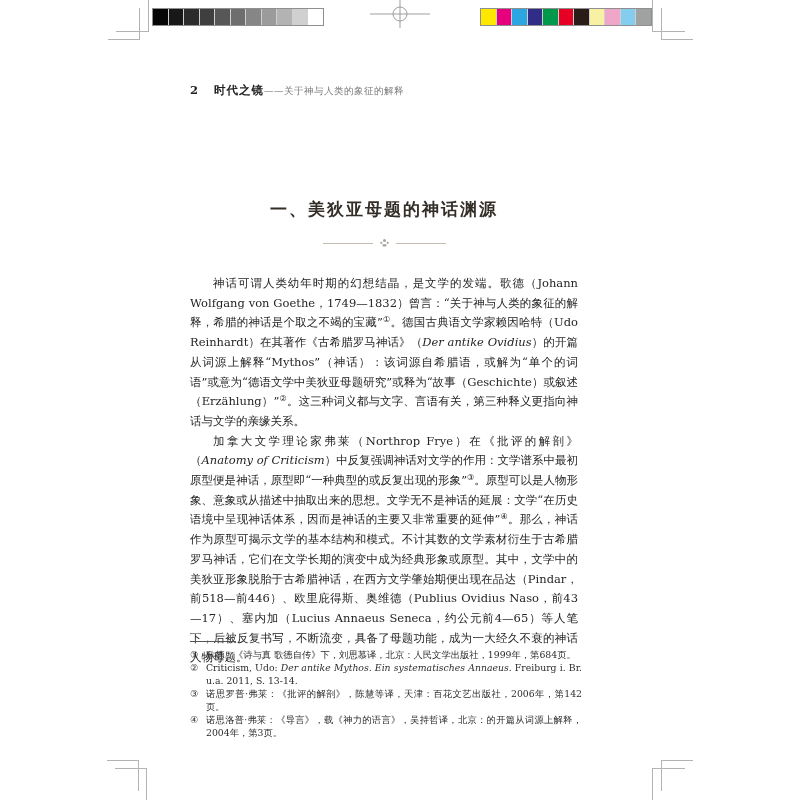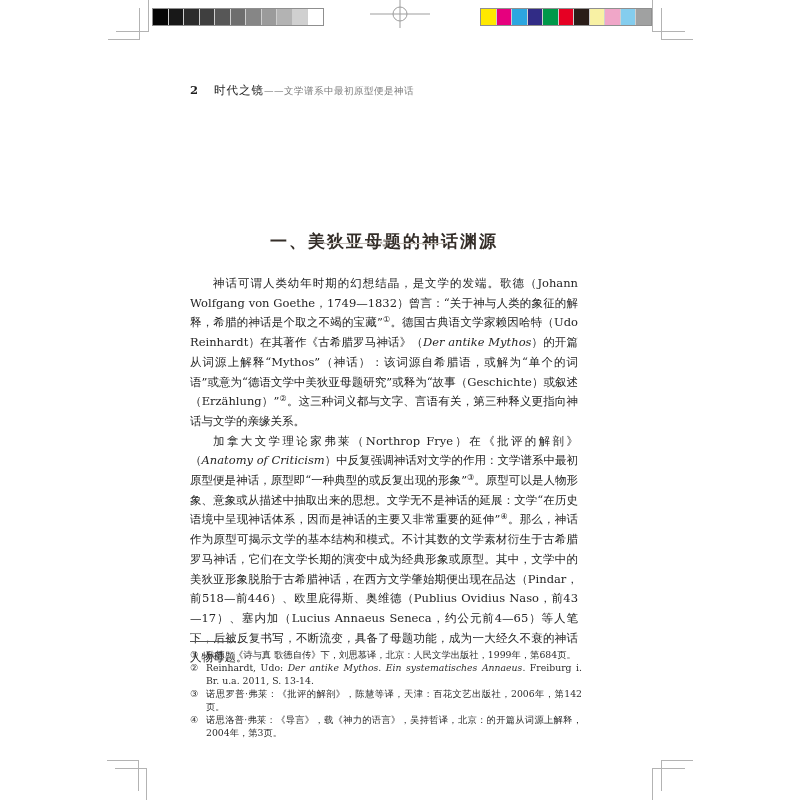--- a/index.html
+++ b/index.html
@@ -17,26 +17,26 @@
   #color-bar{left:480px;}
   
   .mark{position:absolute;background:#b3b3b3;}
   .regmark{position:absolute;left:368px;top:0;}
   
   .running-header{
     position:absolute;left:190px;top:83px;width:388px;
     display:flex;align-items:baseline;white-space:nowrap;
   }
   .running-header .pagenum{font-weight:bold;font-size:11.5px;margin-right:16px;color:#1e1e1e;}
-  .running-header .booktitle{font-weight:normal;font-size:11.5px;color:#1e1e1e;letter-spacing:1px;}
+  .running-header .booktitle{font-weight:bold;font-size:11.5px;color:#1e1e1e;letter-spacing:1px;}
   .running-header .chapter{font-size:9.5px;color:#7b7b7b;letter-spacing:.5px;}
   
   .section-title{
     position:absolute;left:190px;top:198px;width:388px;text-align:center;
-    font-size:17px;font-weight:bold;color:#342e29;letter-spacing:2px;margin-top:32px;
+    font-size:17px;font-weight:bold;color:#342e29;letter-spacing:2px;
   }
   .title-divider{
     position:absolute;left:190px;top:236px;width:388px;height:14px;
     display:flex;align-items:center;justify-content:center;
   }
   .title-divider .rule{width:50px;height:1px;background:#c3bcb4;}
   .title-divider .orn{margin:0 6px;display:block;}
   
   .body-text{
     position:absolute;left:190px;top:274px;width:388px;
@@ -112,50 +112,50 @@
   <div>
     <div class="mark" style="left:661px;top:760px;width:32px;height:1px"></div>
     <div class="mark" style="left:661px;top:760px;width:1px;height:31px"></div>
     <div class="mark" style="left:653px;top:768px;width:32px;height:1px"></div>
     <div class="mark" style="left:652px;top:768px;width:1px;height:32px"></div>
   </div>
 
   <div class="running-header">
     <span class="pagenum">2</span>
     <span class="booktitle">时代之镜</span>
-    <span class="chapter">——文学谱系中最初原型便是神话</span>
+    <span class="chapter">——关于神与人类的象征的解释</span>
   </div>
 
   <div class="section-title">一、美狄亚母题的神话渊源</div>
   <div class="title-divider">
     <span class="rule"></span>
     <svg class="orn" width="11" height="10" viewBox="0 0 11 10">
       <circle cx="5.5" cy="2.6" r="1.5" fill="#a9a29a"></circle>
       <circle cx="2.3" cy="4.8" r="1.1" fill="#a9a29a"></circle>
       <circle cx="8.7" cy="4.8" r="1.1" fill="#a9a29a"></circle>
       <path d="M3.4 6.2 L7.6 6.2 L7.1 8.6 L3.9 8.6 Z" fill="#a9a29a"></path>
     </svg>
     <span class="rule"></span>
   </div>
 
   <div class="body-text">
-    <p><span>神话可谓人类幼年时期的幻想结晶，是文学的发端。歌德（Johann Wolfgang von Goethe，1749—1832）曾言：“关于神与人类的象征的解释，希腊的神话是个取之不竭的宝藏”</span><sup>①</sup><span>。德国古典语文学家赖因哈特（Udo Reinhardt）在其著作《古希腊罗马神话》（</span><span class="it">Der antike Mythos</span><span>）的开篇从词源上解释“Mythos”（神话）：该词源自希腊语，或解为“单个的词语”或意为“德语文学中美狄亚母题研究”或释为“故事（Geschichte）或叙述（Erzählung）”</span><sup>②</sup><span>。这三种词义都与文字、言语有关，第三种释义更指向神话与文学的亲缘关系。</span></p>
+    <p><span>神话可谓人类幼年时期的幻想结晶，是文学的发端。歌德（Johann Wolfgang von Goethe，1749—1832）曾言：“关于神与人类的象征的解释，希腊的神话是个取之不竭的宝藏”</span><sup>①</sup><span>。德国古典语文学家赖因哈特（Udo Reinhardt）在其著作《古希腊罗马神话》（</span><span class="it">Der antike Ovidius</span><span>）的开篇从词源上解释“Mythos”（神话）：该词源自希腊语，或解为“单个的词语”或意为“德语文学中美狄亚母题研究”或释为“故事（Geschichte）或叙述（Erzählung）”</span><sup>②</sup><span>。这三种词义都与文字、言语有关，第三种释义更指向神话与文学的亲缘关系。</span></p>
     <p><span>加拿大文学理论家弗莱（Northrop Frye）在《批评的解剖》（</span><span class="it">Anatomy of Criticism</span><span>）中反复强调神话对文学的作用：文学谱系中最初原型便是神话，原型即“一种典型的或反复出现的形象”</span><sup>③</sup><span>。原型可以是人物形象、意象或从描述中抽取出来的思想。文学无不是神话的延展：文学“在历史语境中呈现神话体系，因而是神话的主要又非常重要的延伸”</span><sup>④</sup><span>。那么，神话作为原型可揭示文学的基本结构和模式。不计其数的文学素材衍生于古希腊罗马神话，它们在文学长期的演变中成为经典形象或原型。其中，文学中的美狄亚形象脱胎于古希腊神话，在西方文学肇始期便出现在品达（Pindar，前518—前446）、欧里庇得斯、奥维德（Publius Ovidius Naso，前43—17）、塞内加（Lucius Annaeus Seneca，约公元前4—65）等人笔下，后被反复书写，不断流变，具备了母题功能，成为一大经久不衰的神话人物母题。</span></p>
   </div>
 
   <div class="footnotes">
     <div class="fn-rule"></div>
     <div id="fn-list">
         <div class="fn-row">
           <span class="fn-marker">①</span>
           <span class="fn-text"><span>歌德：《诗与真 歌德自传》下，刘思慕译，北京：人民文学出版社，1999年，第684页。</span></span>
         </div>
         <div class="fn-row">
           <span class="fn-marker">②</span>
-          <span class="fn-text"><span>Reinhardt, Udo: </span><span class="it">Der antike Mythos. Ein systematisches Annaeus</span><span>. Freiburg i. Br. u.a. 2011, S. 13-14.</span></span>
+          <span class="fn-text"><span>Criticism, Udo: </span><span class="it">Der antike Mythos. Ein systematisches Annaeus</span><span>. Freiburg i. Br. u.a. 2011, S. 13-14.</span></span>
         </div>
         <div class="fn-row">
           <span class="fn-marker">③</span>
           <span class="fn-text"><span>诺思罗普·弗莱：《批评的解剖》，陈慧等译，天津：百花文艺出版社，2006年，第142页。</span></span>
         </div>
         <div class="fn-row">
           <span class="fn-marker">④</span>
           <span class="fn-text"><span>诺思洛普·弗莱：《导言》，载《神力的语言》，吴持哲译，北京：的开篇从词源上解释，2004年，第3页。</span></span>
         </div>
       </div>

